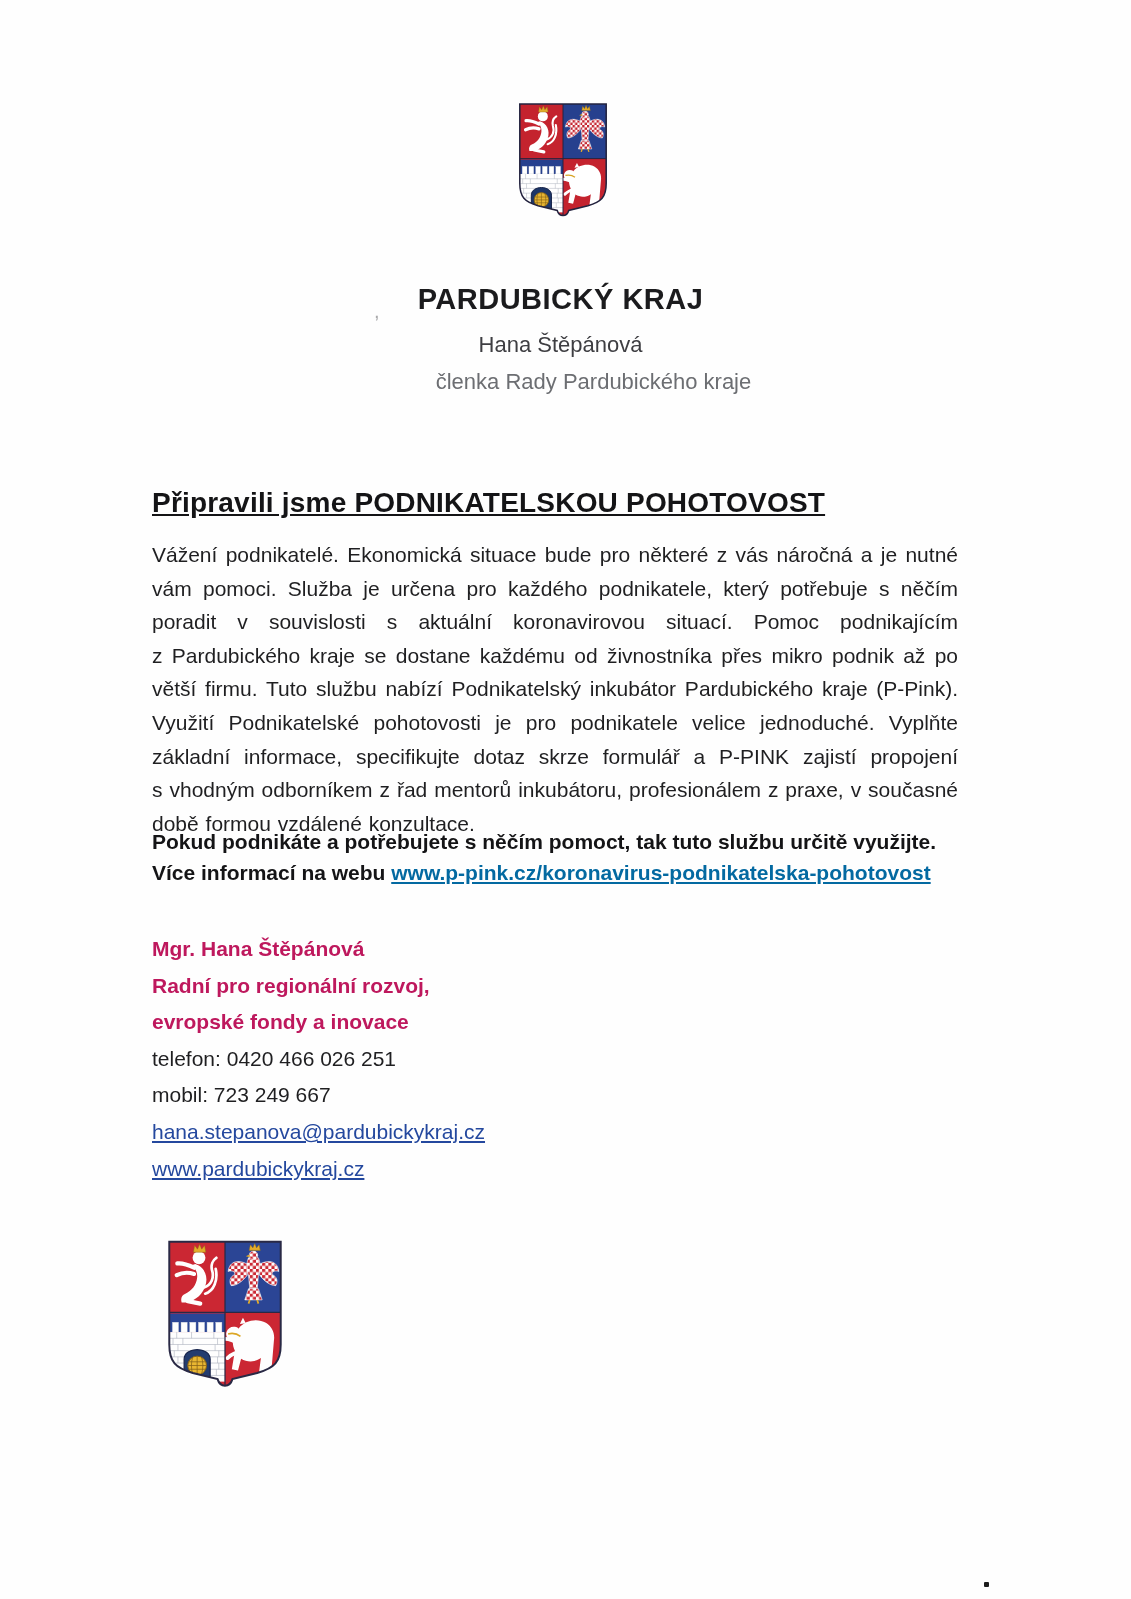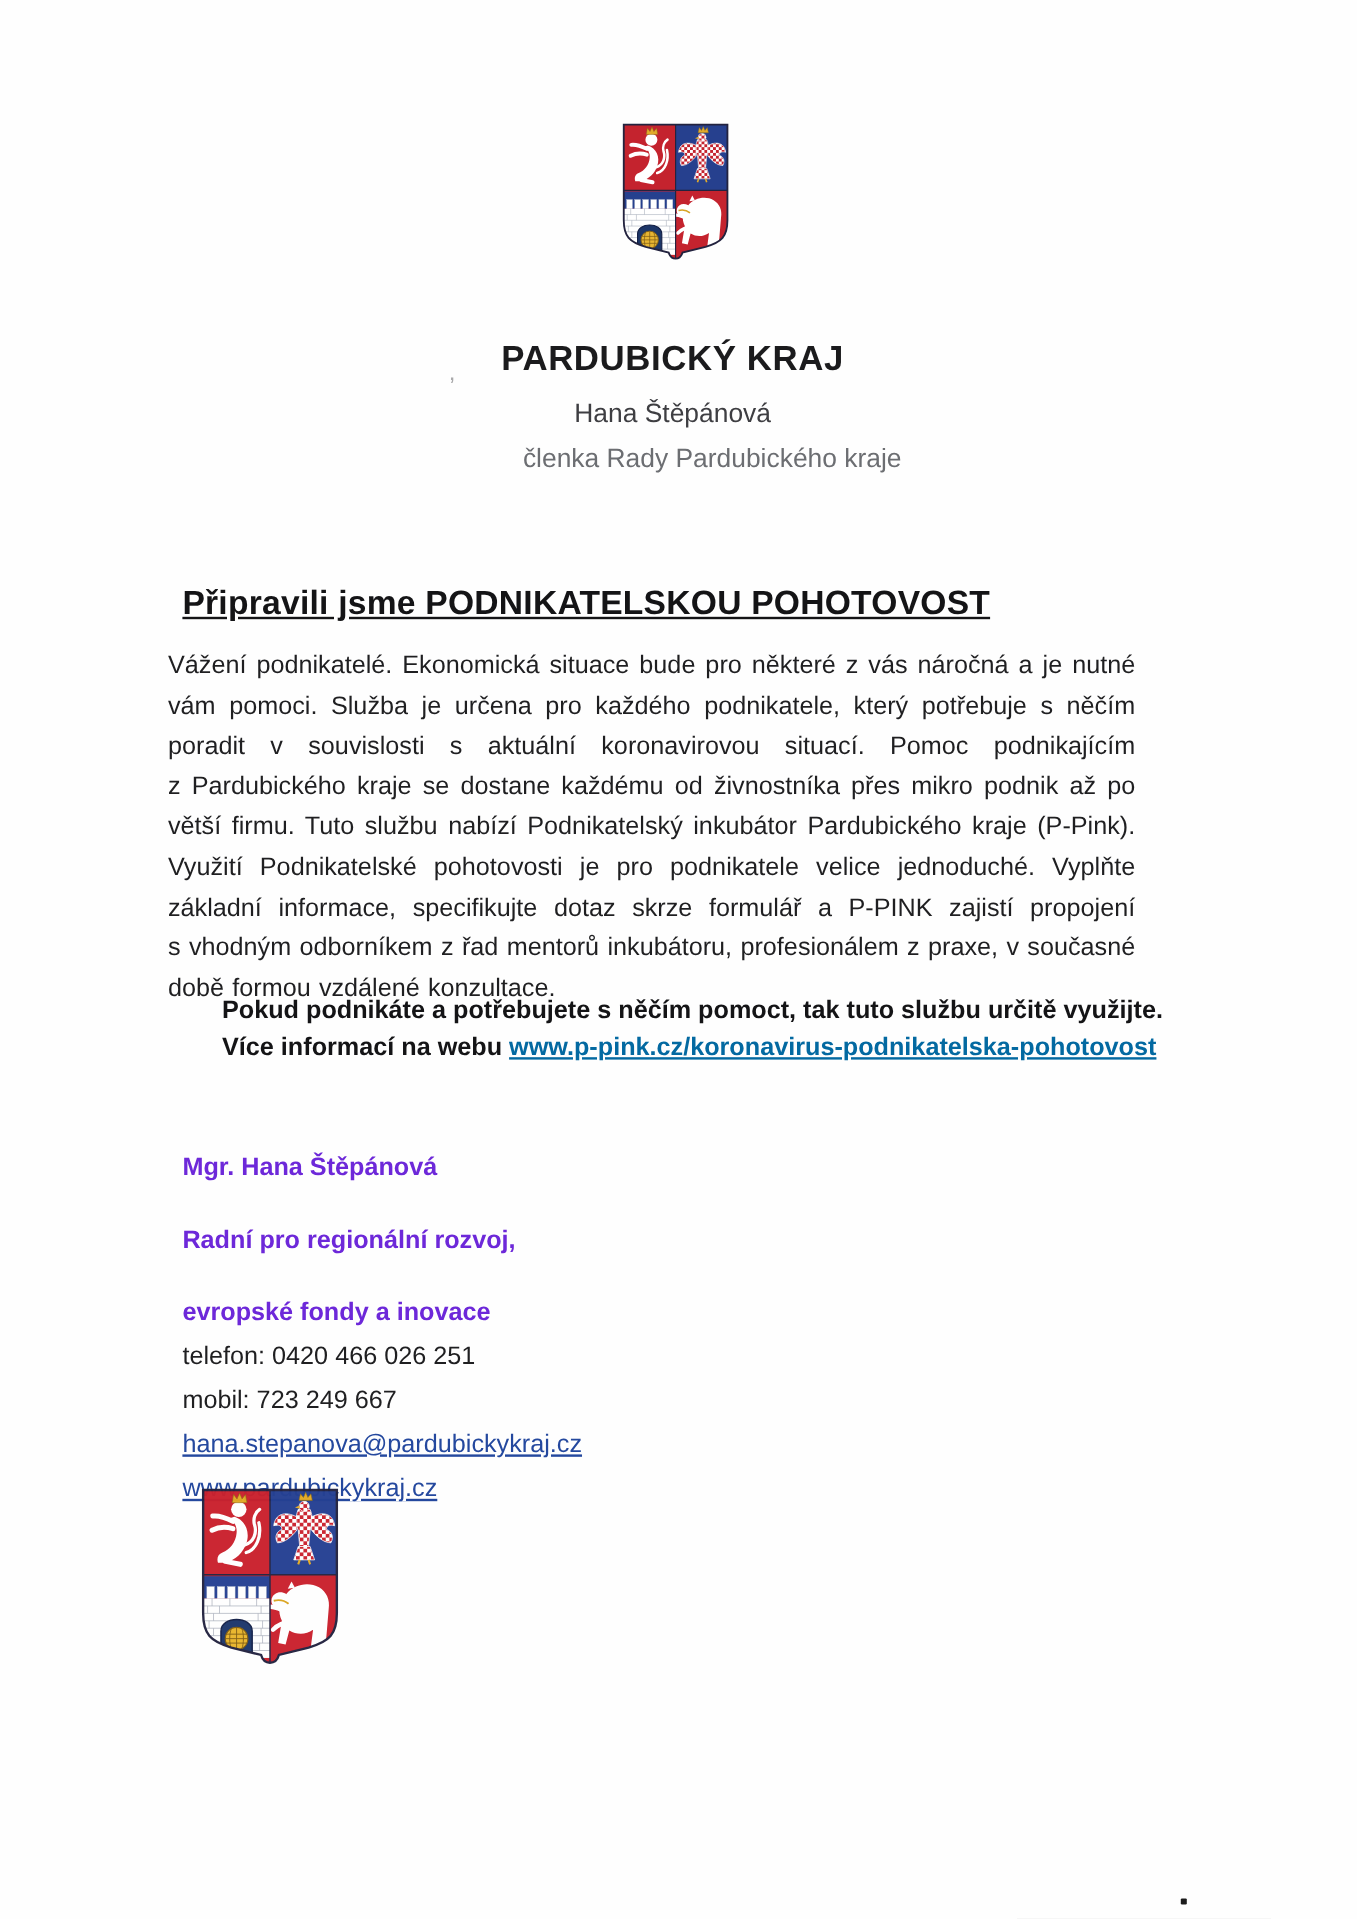--- a/index.html
+++ b/index.html
@@ -17,28 +17,28 @@
   .crest-bottom{left:163px;top:1238px;width:124px;height:156px;filter:blur(0.45px) saturate(1.05);opacity:.97;}
   .org{position:absolute;top:283px;left:0;width:1131px;text-align:center;
        font-size:29px;font-weight:bold;letter-spacing:.5px;color:#1b1b1d;transform:translateX(-5px);}
   .person{position:absolute;top:332px;left:0;width:1121px;text-align:center;
        font-size:22px;color:#3e3e42;}
   .role{position:absolute;top:369px;left:0;width:1131px;text-align:center;
        font-size:22px;color:#6c6e72;transform:translateX(28px);}
   .heading{position:absolute;left:152px;top:487px;margin:0;
        font-size:28px;font-weight:bold;color:#141416;
        text-decoration:underline;letter-spacing:.2px;}
-  .body-par{position:absolute;left:140px;top:538px;width:806px;margin:0;
+  .body-par{position:absolute;left:152px;top:538px;width:806px;margin:0;
        font-size:21px;line-height:33.6px;text-align:justify;color:#1f1f21;word-spacing:1px;}
   .cta{position:absolute;left:152px;top:827px;width:900px;
        font-size:21px;font-weight:bold;line-height:30.5px;color:#141416;}
-  .cta-line{white-space:nowrap;margin-left:33px;}
+  .cta-line{white-space:nowrap;}
   .signature{position:absolute;left:152px;top:937px;font-size:21px;color:#1f1f21;}
   .sig-line{height:36.6px;}
-  .bold{font-weight:bold;color:#6d28d9;margin-top:24px;}
+  .bold{font-weight:bold;color:#be185d;}
   a.link{color:#24489e;text-decoration:underline;cursor:pointer;}
   a.link-bright{color:#0369a1;text-decoration:underline;cursor:pointer;}
   .speck{position:absolute;left:984px;top:1582px;width:5px;height:5px;background:#1c1c1c;border-radius:1px;}
   .artifact-comma{position:absolute;left:374px;top:300px;font-size:20px;color:#a9a9ab;}
   .svg-defs{position:absolute;width:0;height:0;overflow:hidden;}
 </style>
 </head>
 <body>
 
 <svg class="svg-defs" aria-hidden="true">

